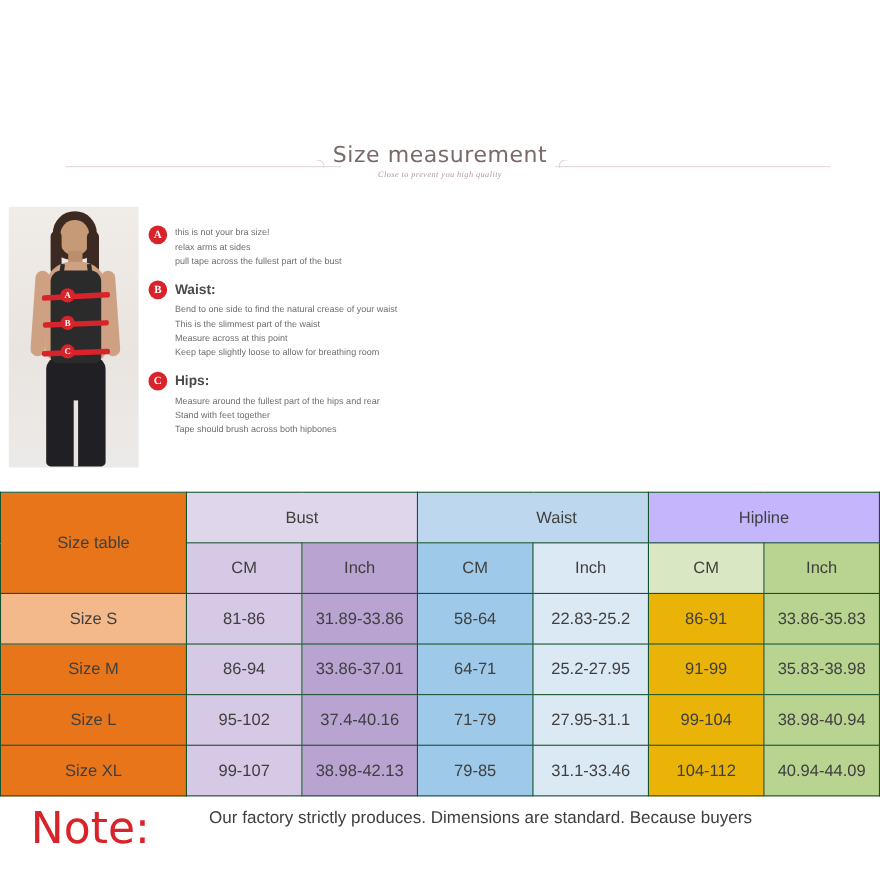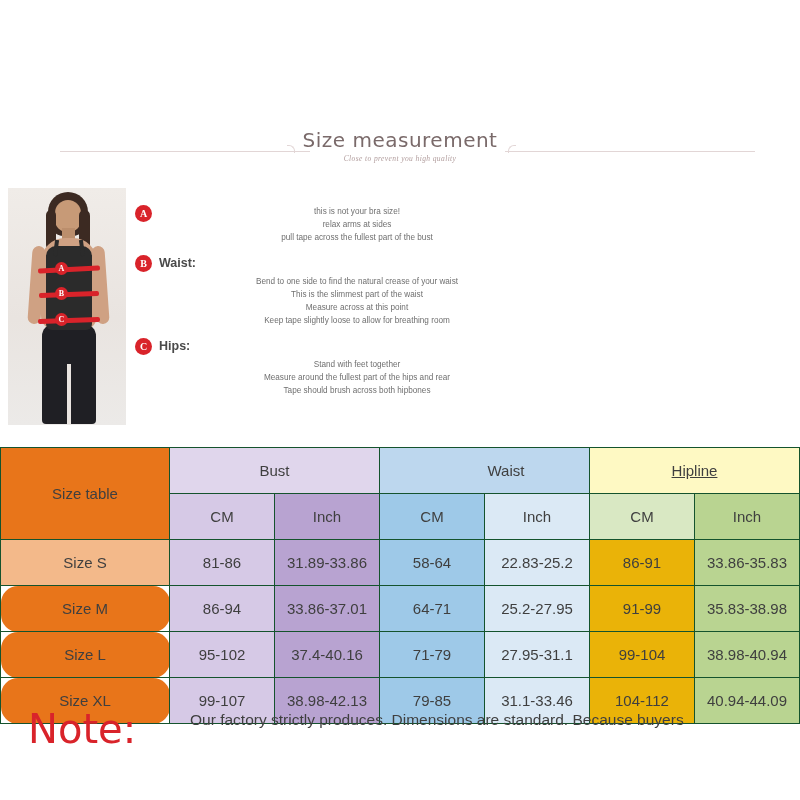--- a/index.html
+++ b/index.html
@@ -225,21 +225,20 @@
     line-height: 17px;
   }
   .instr-lines {
     margin-left: 24px;
     margin-top: 3px;
   }
   .instr-line {
     font-size: 8.2px;
     color: #6f6f6f;
     line-height: 13px;
-    text-align: center;
   }
 
   
   .table-wrap {
     position: absolute;
     left: 0;
     top: 447px;
     width: 800px;
   }
   table.sizes {
@@ -257,41 +256,41 @@
     margin-left: 38px;
   }
   td.size-title {
     background: #e8751a;
     color: #ffffff;
     font-size: 15px;
     width: 166px;
   }
   td.grp-bust  { background: #e0d6ec; font-size: 17px; color: #3f3f3f; }
   td.grp-waist { background: #bdd7ee; font-size: 17px; color: #3f3f3f; padding-left: 44px; }
-  td.grp-hip   { background: #fef9c3; font-size: 17px; color: #3f3f3f; text-decoration: underline; }
+  td.grp-hip   { background: #c4b5fd; font-size: 17px; color: #3f3f3f; }
   td.sub-bust-cm   { background: #d6c9e6; }
   td.sub-bust-in   { background: #b8a3d1; }
   td.sub-waist-cm  { background: #9ec9e8; }
   td.sub-waist-in  { background: #dbe9f5; }
   td.sub-hip-cm    { background: #d9e8c3; }
   td.sub-hip-in    { background: #b9d491; }
-  td.row-label { background: #e8751a; color: #ffffff; border-radius: 17px; }
+  td.row-label { background: #e8751a; color: #ffffff; }
   td.row-label-alt { background: #f3b98a; color: #3f3f3f; }
   td.c-bust-cm  { background: #d6c9e6; }
   td.c-bust-in  { background: #b8a3d1; }
   td.c-waist-cm { background: #9ec9e8; }
   td.c-waist-in { background: #dbe9f5; }
   td.c-hip-cm   { background: #eab308; }
   td.c-hip-in   { background: #b9d491; }
 
   
   .note {
     position: absolute;
     left: 0;
-    top: 698px;
+    top: 722px;
     width: 800px;
     height: 78px;
   }
   .note-label {
     position: absolute;
     left: 28px;
     top: 8px;
     font-size: 40px;
     color: #d9232a;
     font-family: "DejaVu Sans", sans-serif;
@@ -365,22 +364,22 @@
         <div class="instr-line">This is the slimmest part of the waist</div>
         <div class="instr-line">Measure across at this point</div>
         <div class="instr-line">Keep tape slightly loose to allow for breathing room</div>
       </div>
     </div>
 
     <div class="instr-block">
       <div class="badge">C</div>
       <div class="instr-title">Hips:</div>
       <div class="instr-lines">
+        <div class="instr-line">Measure around the fullest part of the hips and rear</div>
         <div class="instr-line">Stand with feet together</div>
-        <div class="instr-line">Measure around the fullest part of the hips and rear</div>
         <div class="instr-line">Tape should brush across both hipbones</div>
       </div>
     </div>
 
   </div>
 
   <div class="table-wrap">
     <table class="sizes">
       <tbody>
           <tr>

